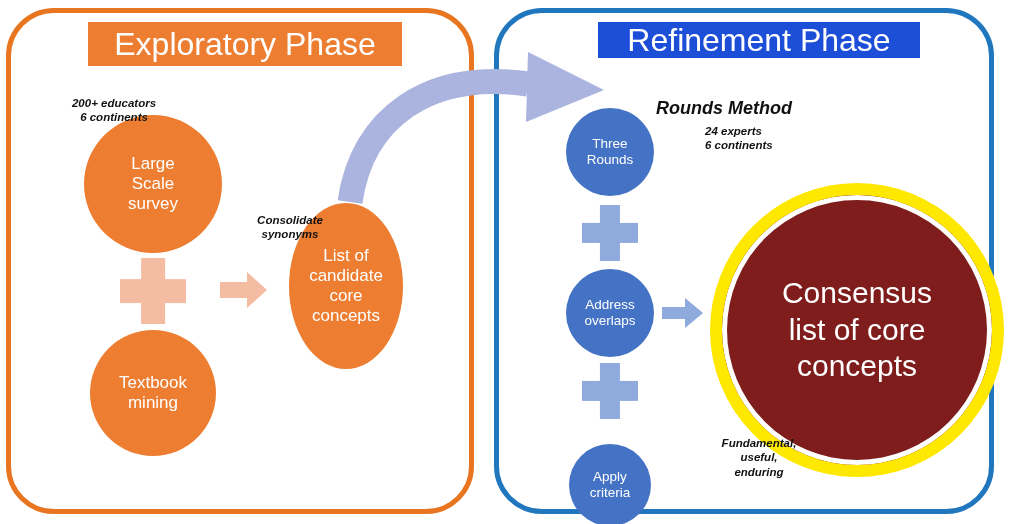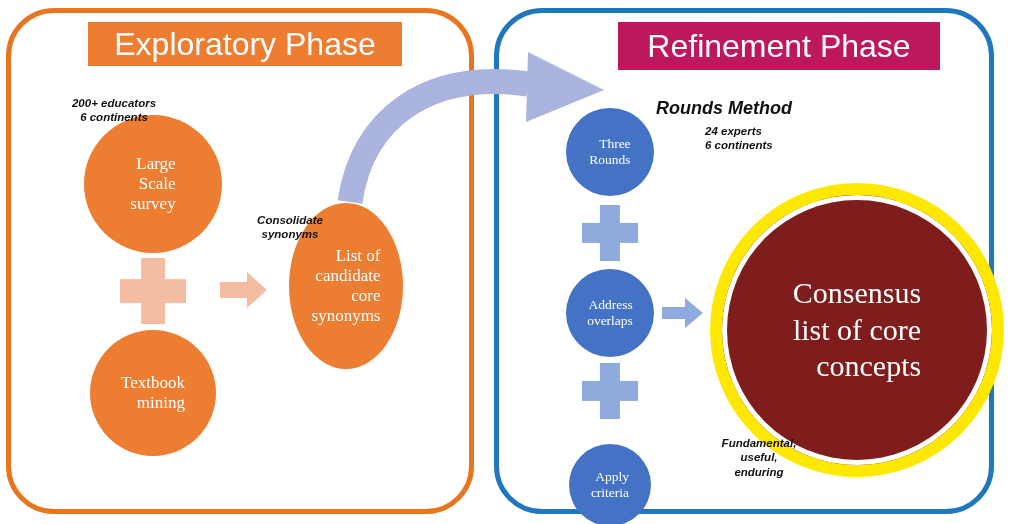--- a/index.html
+++ b/index.html
@@ -21,28 +21,27 @@
   .panel-right{left:494px;top:8px;width:500px;height:506px;border:5px solid #2077BE;}
   .header{
     position:absolute;
     color:#ffffff;
     font-size:32px;
     text-align:center;
     z-index:6;
     display:flex;align-items:center;justify-content:center;
   }
   .header-orange{left:88px;top:22px;width:314px;height:44px;background:#ED7D31;}
-  .header-blue{left:618px;top:22px;width:322px;height:48px;background:#be185d;}
+  .header-blue{left:598px;top:22px;width:322px;height:36px;background:#1d4ed8;}
   .circle{
     position:absolute;border-radius:50%;
     display:flex;align-items:center;justify-content:center;
-    color:#ffffff;text-align:right;line-height:1.18;
+    color:#ffffff;text-align:center;line-height:1.18;
     white-space:pre-line;
     z-index:3;
-    font-family:Liberation Serif, serif;
   }
   .circle.orange{background:#ED7D31;font-size:17px;}
   .circle.blue{background:#4472C4;font-size:13.5px;}
   .c-survey{left:84px;top:115px;width:138px;height:138px;}
   .c-mining{left:90px;top:330px;width:126px;height:126px;}
   .c-candidate{left:289px;top:203px;width:114px;height:166px;font-size:15px;}
   .c-rounds{left:566px;top:108px;width:88px;height:88px;}
   .c-overlaps{left:566px;top:269px;width:88px;height:88px;}
   .c-criteria{left:569px;top:444px;width:82px;height:82px;}
   .c-consensus{
@@ -100,21 +99,21 @@
 
   <div class="note n-arrow">Consolidate
 synonyms</div>
   <svg class="arrow-svg a-consolidate" width="48" height="38" viewBox="0 0 48 38">
     <polygon points="0,11 27,11 27,1 47,19 27,37 27,27 0,27" fill="#F5BCA4"></polygon>
   </svg>
 
   <div class="circle orange c-candidate">List of
 candidate
 core
-synonyms</div>
+concepts</div>
 
   <section class="panel panel-right"></section>
   <div class="header header-blue">Refinement Phase</div>
 
   <div class="delphi-title">Rounds Method</div>
   <div class="note n-delphi-sub">24 experts
 6 continents</div>
 
   <div class="circle blue c-rounds">Three
 Rounds</div>

